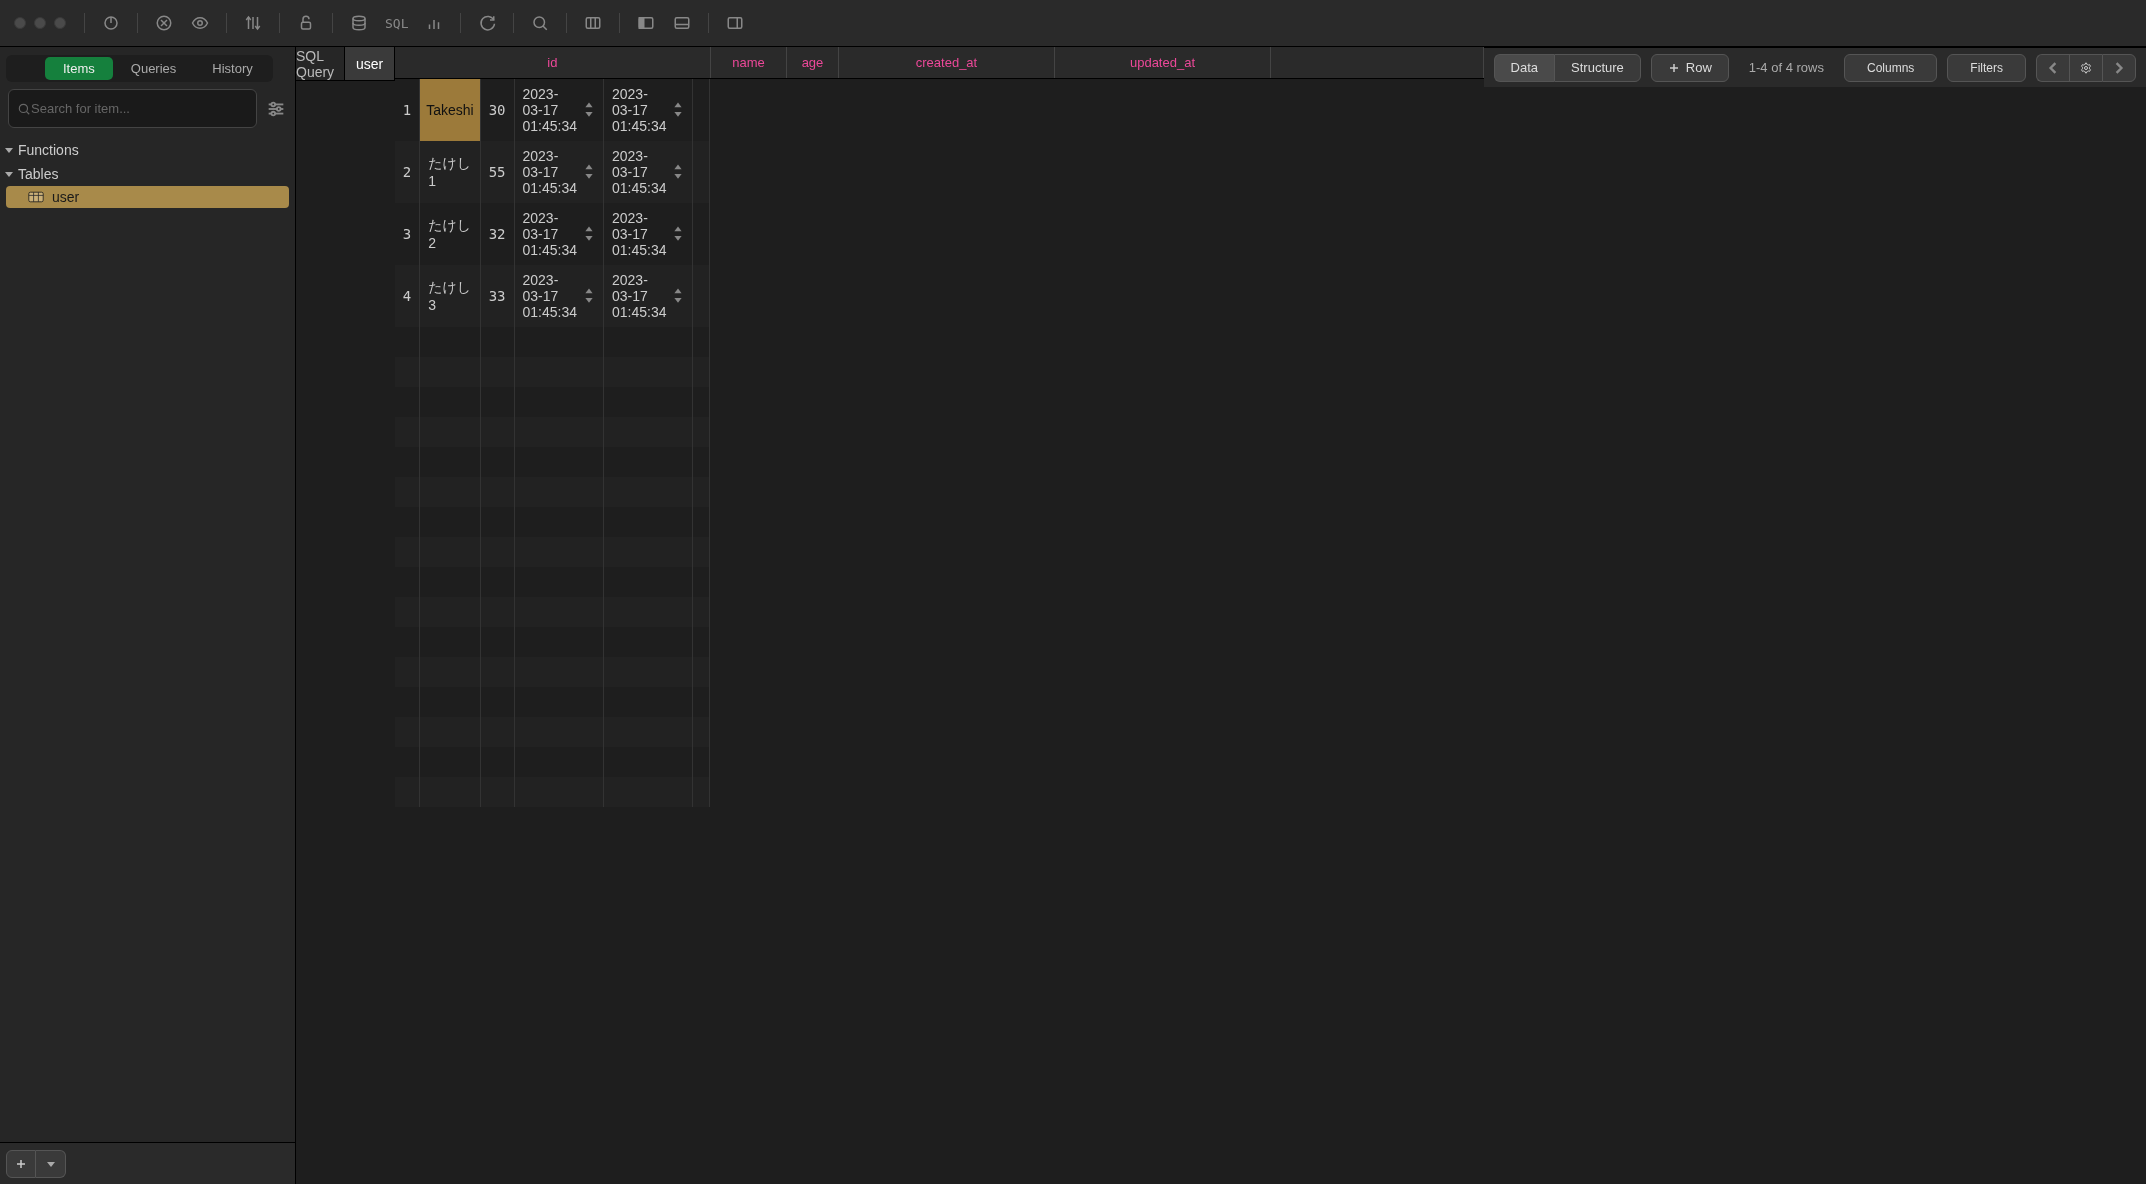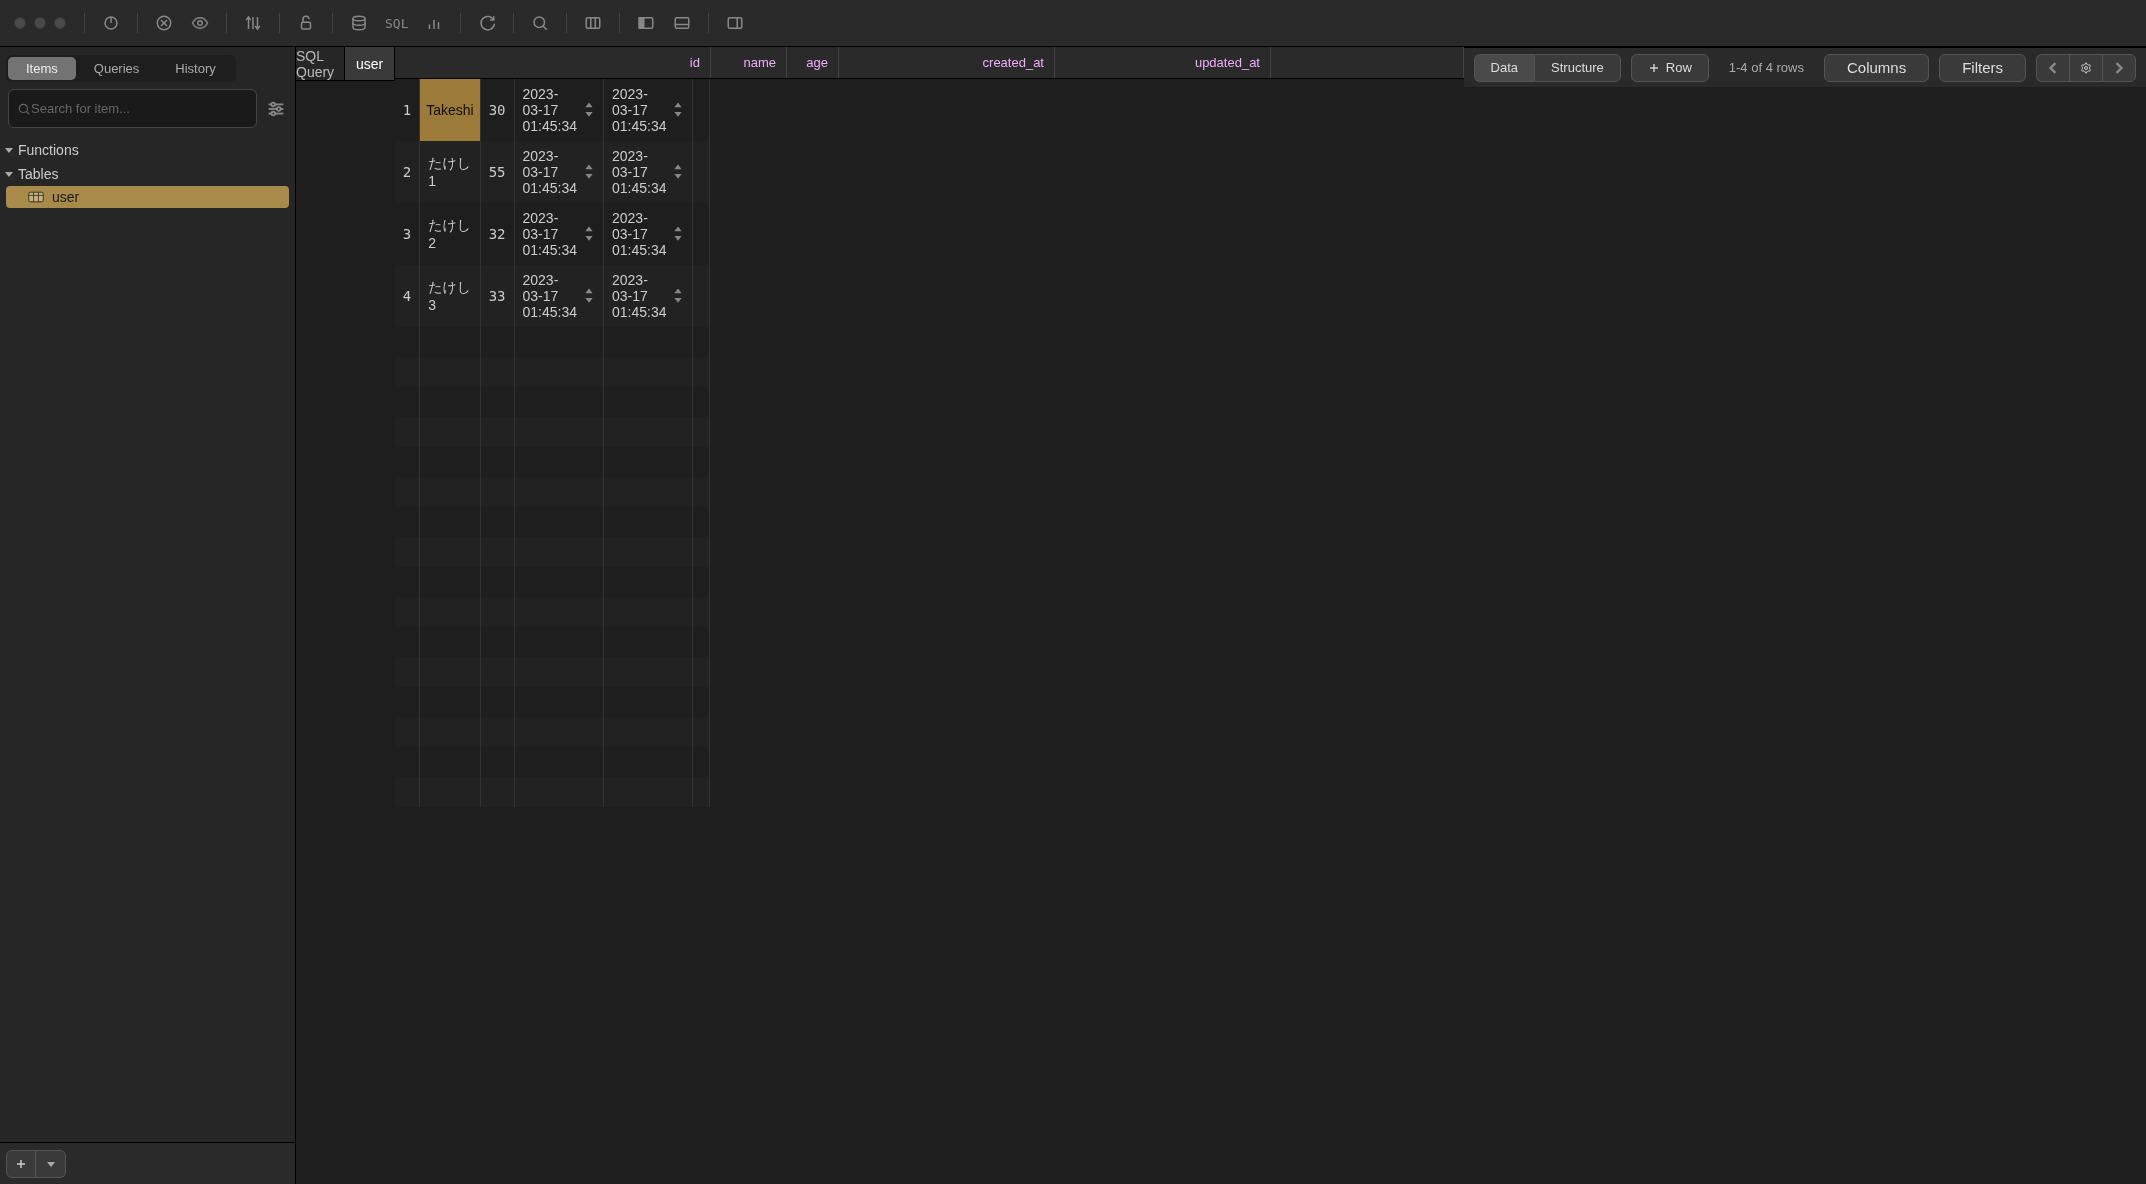--- a/index.html
+++ b/index.html
@@ -37,21 +37,21 @@
     }
     
     
     .main { flex: 1; display: flex; overflow: hidden; }
     
     
     .sidebar { width: 296px; background: #262626; border-right: 1px solid #000; display: flex; flex-direction: column; }
     .sidebar-tabs { height: 34px; display: flex; align-items: center; padding: 8px 6px 0 6px; gap: 0; }
     .seg { display: inline-flex; background: #1e1e1e; border-radius: 6px; padding: 2px; }
     .seg-item { padding: 4px 18px; font-size: 13px; color: #aaa; border-radius: 5px; cursor: pointer; }
-    .seg-item.active { background: #737373; color: #eee; }
+    .seg-item.active { background: #15803d; color: #eee; margin-left: 37px; }
     .search-row { display: flex; align-items: center; padding: 8px 8px; gap: 8px; }
     .search-box {
       flex: 1;
       height: 39px;
       background: #1a1a1a;
       border: 1px solid #444;
       border-radius: 6px;
       display: flex;
       align-items: center;
       padding: 0 8px;
@@ -77,21 +77,21 @@
     
     .content { flex: 1; display: flex; flex-direction: row; background: #1e1e1e; }
     .content-tabs { height: 34px; display: flex; background: #262626; border-bottom: 1px solid #000; }
     .ctab { flex: 1; display: flex; align-items: center; justify-content: center; font-size: 14px; color: #bbb; cursor: pointer; border-right: 1px solid #000; }
     .ctab.active { background: #3a3a3a; color: #fff; }
     
     
     .grid-wrap { flex: 1; overflow: auto; }
     .grid { display: table; width: 100%; border-collapse: collapse; }
     .grid-header { display: table-row; background: #2a2a2a; position: sticky; top: 0; }
-    .gh { display: table-cell; padding: 8px 10px; border-right: 1px solid #444; border-bottom: 1px solid #000; font-size: 13px; color: #f0abfc; text-align: right; }
+    .gh { display: table-cell; padding: 8px 10px; border-right: 1px solid #444; border-bottom: 1px solid #000; font-size: 13px; color: #ec4899; text-align: center; }
     .grid-row { display: table-row; }
     .grid-row:nth-child(even) { background: #222; }
     .grid-row:nth-child(odd) { background: #1e1e1e; }
     .gc { display: table-cell; padding: 7px 8px; border-right: 1px solid #333; font-size: 14px; color: #ccc; vertical-align: middle; }
     .gc.num { text-align: right; font-family: ui-monospace,monospace; }
     .gc.txt { text-align: left; }
     .gc.cell-edit { background: #9c7a3a; color: #111; font-weight: 500; padding: 5px 6px; }
     .date-cell { display: flex; align-items: center; justify-content: space-between; gap: 6px; }
     .spin { width: 12px; color: #888; flex-shrink: 0; }
     .col-id { width: 44px; }
@@ -109,21 +109,21 @@
       height: 28px; padding: 0 16px; background: #3a3a3a; border: 1px solid #555;
       border-radius: 6px; color: #ddd; font-size: 13px; display: inline-flex;
       align-items: center; gap: 6px; cursor: pointer;
     }
     .btn.light { background: #4a4a4a; }
     .btn svg { width: 12px; height: 12px; }
     .btn-join { display: inline-flex; }
     .btn-join .btn:first-child { border-radius: 6px 0 0 6px; border-right: none; }
     .btn-join .btn:last-child { border-radius: 0 6px 6px 0; }
     .btn-join .btn.mid { border-radius: 0; border-right: none; }
-    .pill { height: 28px; padding: 0 22px; background: #3a3a3a; border: 1px solid #555; border-radius: 6px; color: #ddd; font-size: 15px; display: inline-flex; align-items: center; cursor: pointer; }
+    .pill { height: 28px; padding: 0 22px; background: #3a3a3a; border: 1px solid #555; border-radius: 6px; color: #ddd; font-size: 12px; display: inline-flex; align-items: center; cursor: pointer; }
     .footer-spacer { flex: 1; }
     .row-info { color: #aaa; font-size: 13px; }
     .sb-footer {
       height: 42px; background: #2a2a2a; border-top: 1px solid #000;
       display: flex; align-items: center; padding: 0 6px;
     }
     .mini-btn { width: 30px; height: 28px; background: #3a3a3a; border: 1px solid #555; display: flex; align-items: center; justify-content: center; cursor: pointer; }
   </style>
 </head>
 <body>

